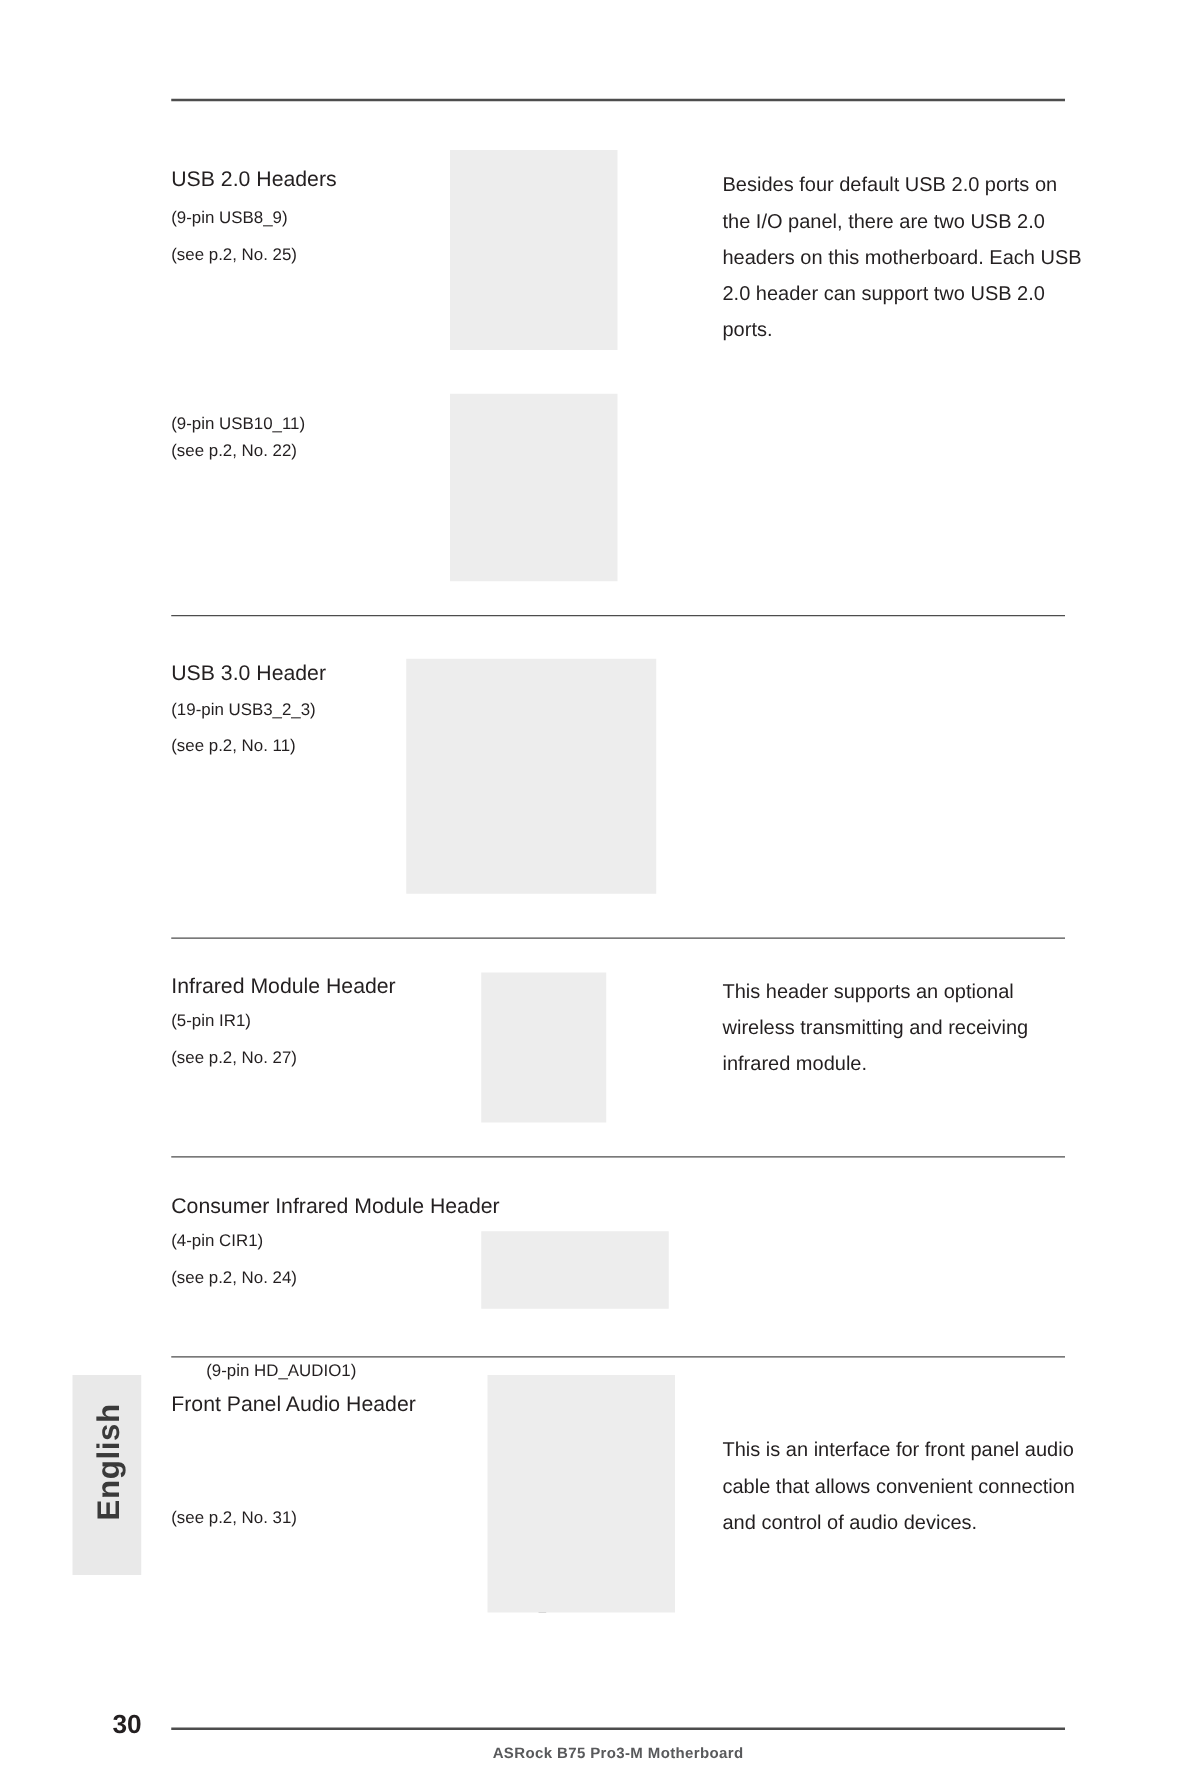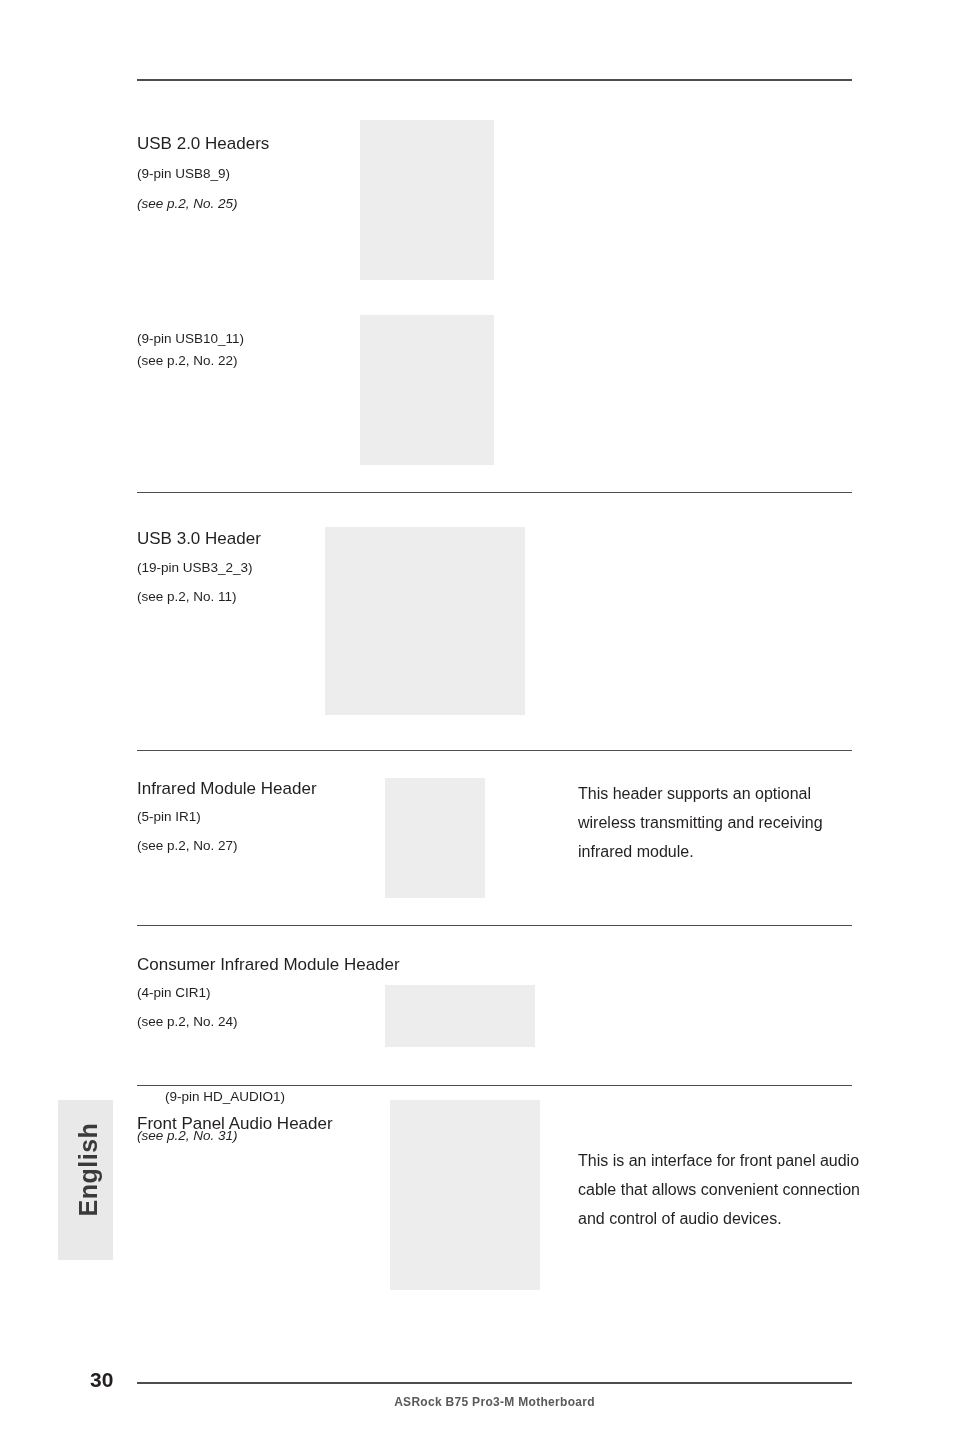--- a/index.html
+++ b/index.html
@@ -124,23 +124,24 @@
 <div class="page">
 
   <div class="rule top"></div>
 
   <div class="side-tab">
     <div class="side-tab-label">English</div>
   </div>
 
   <div class="sec-title" style="left:137px; top:134px;">USB 2.0 Headers</div>
   <div class="sec-sub" style="left:137px; top:166px;">(9-pin USB8_9)</div>
-  <div class="sec-sub" style="left:137px; top:196px;font-style:italic;">(see p.2,  No. 25)</div>
+  <div class="sec-sub" style="left:137px; top:196px;">(see p.2,  No. 25)</div>
   <div class="sec-sub" style="left:137px; top:331px;">(9-pin USB10_11)</div>
   <div class="sec-sub" style="left:137px; top:353px;text-align:center;">(see p.2,  No. 22)</div>
+  <div class="sec-desc" style="left:578px; top:134px;">Besides four default USB 2.0 ports on the I/O panel, there are two USB 2.0 headers on this motherboard. Each USB 2.0 header can support two USB 2.0 ports.</div>
 
   <div class="diagram" style="left:360px; top:120px; width:134px; height:160px;">
     <div class="diag-bg"></div>
     <svg width="134" height="160" viewBox="0 0 134 160">
 
       <g stroke="#3c3c3c" stroke-width="1" fill="none">
         <path d="M22,21 L22,82"></path>
         <path d="M40,34 L40,82"></path>
         <path d="M58,46 L58,82"></path>
         <path d="M76,58 L76,82"></path>
@@ -355,21 +356,21 @@
       <text class="pin-label" x="100" y="14" font-size="11">GND</text>
       <text class="pin-label" x="10" y="56" font-size="11">ATX+5VSB</text>
       <text class="pin-label" x="90" y="56" font-size="11">IRTX</text>
     </svg>
   </div>
 
   <div class="rule r4"></div>
 
   <div class="sec-title" style="left:137px; top:1114px;">Front Panel Audio Header</div>
   <div class="sec-sub" style="left:137px; top:1089px;margin-left:28px;">(9-pin HD_AUDIO1)</div>
-  <div class="sec-sub" style="left:137px; top:1128px;font-style:italic;">(see p.2,  No. 31)</div>
+  <div class="sec-sub" style="left:137px; top:1206px;">(see p.2,  No. 31)</div>
   <div class="sec-desc" style="left:578px; top:1114px;margin-top:32px;">This is an interface for front panel audio cable that allows convenient connection and control of audio devices.</div>
 
   <div class="diagram" style="left:390px; top:1100px; width:150px; height:190px;">
     <div class="diag-bg"></div>
     <svg width="150" height="190" viewBox="0 0 150 190">
       <g stroke="#3c3c3c" stroke-width="1" fill="none">
         <path d="M24,14 L24,88"></path>
         <path d="M42,26 L42,88"></path>
         <path d="M60,38 L60,88"></path>
         <path d="M96,50 L96,96"></path>

